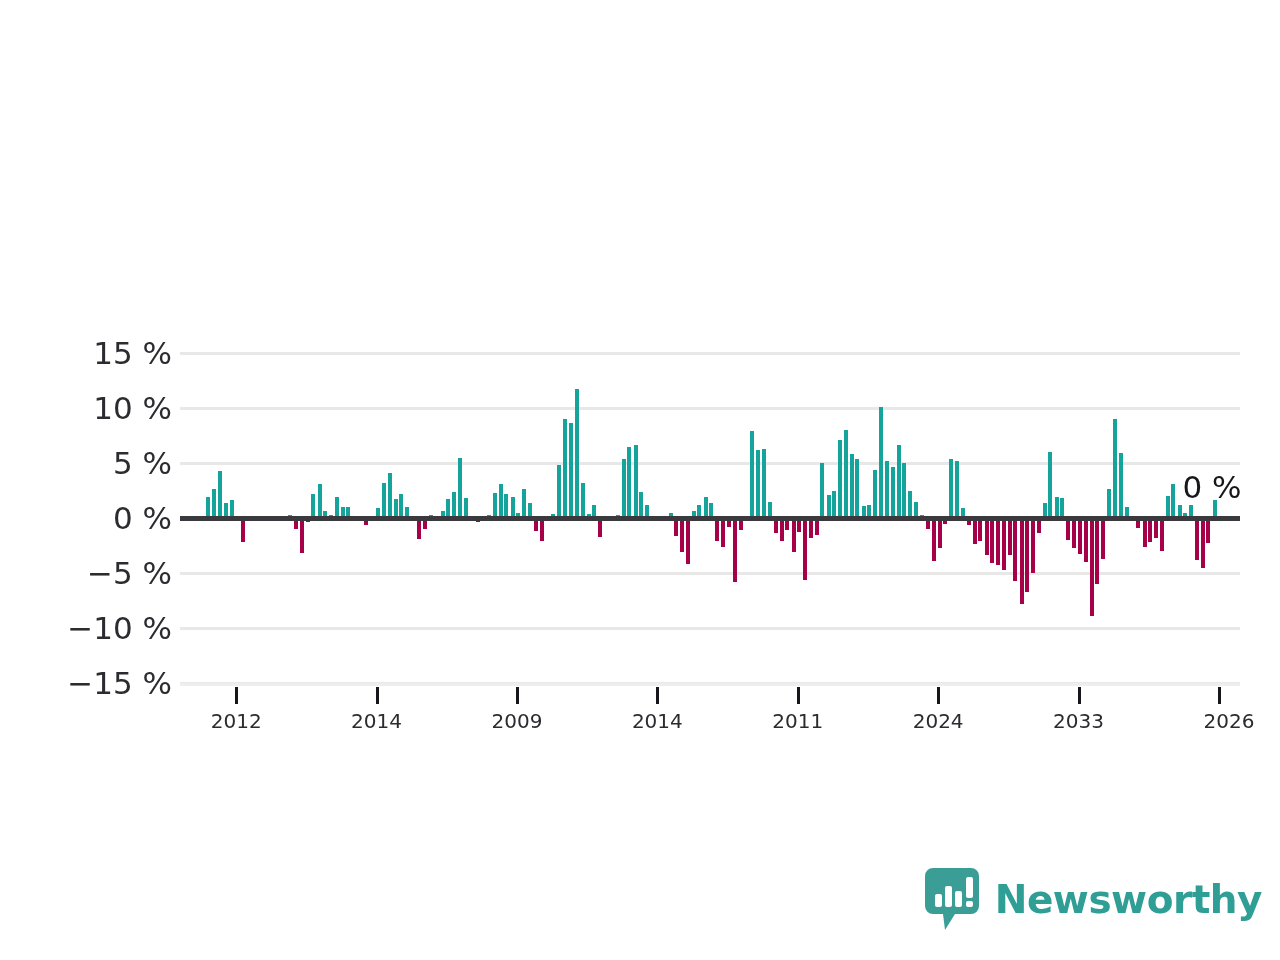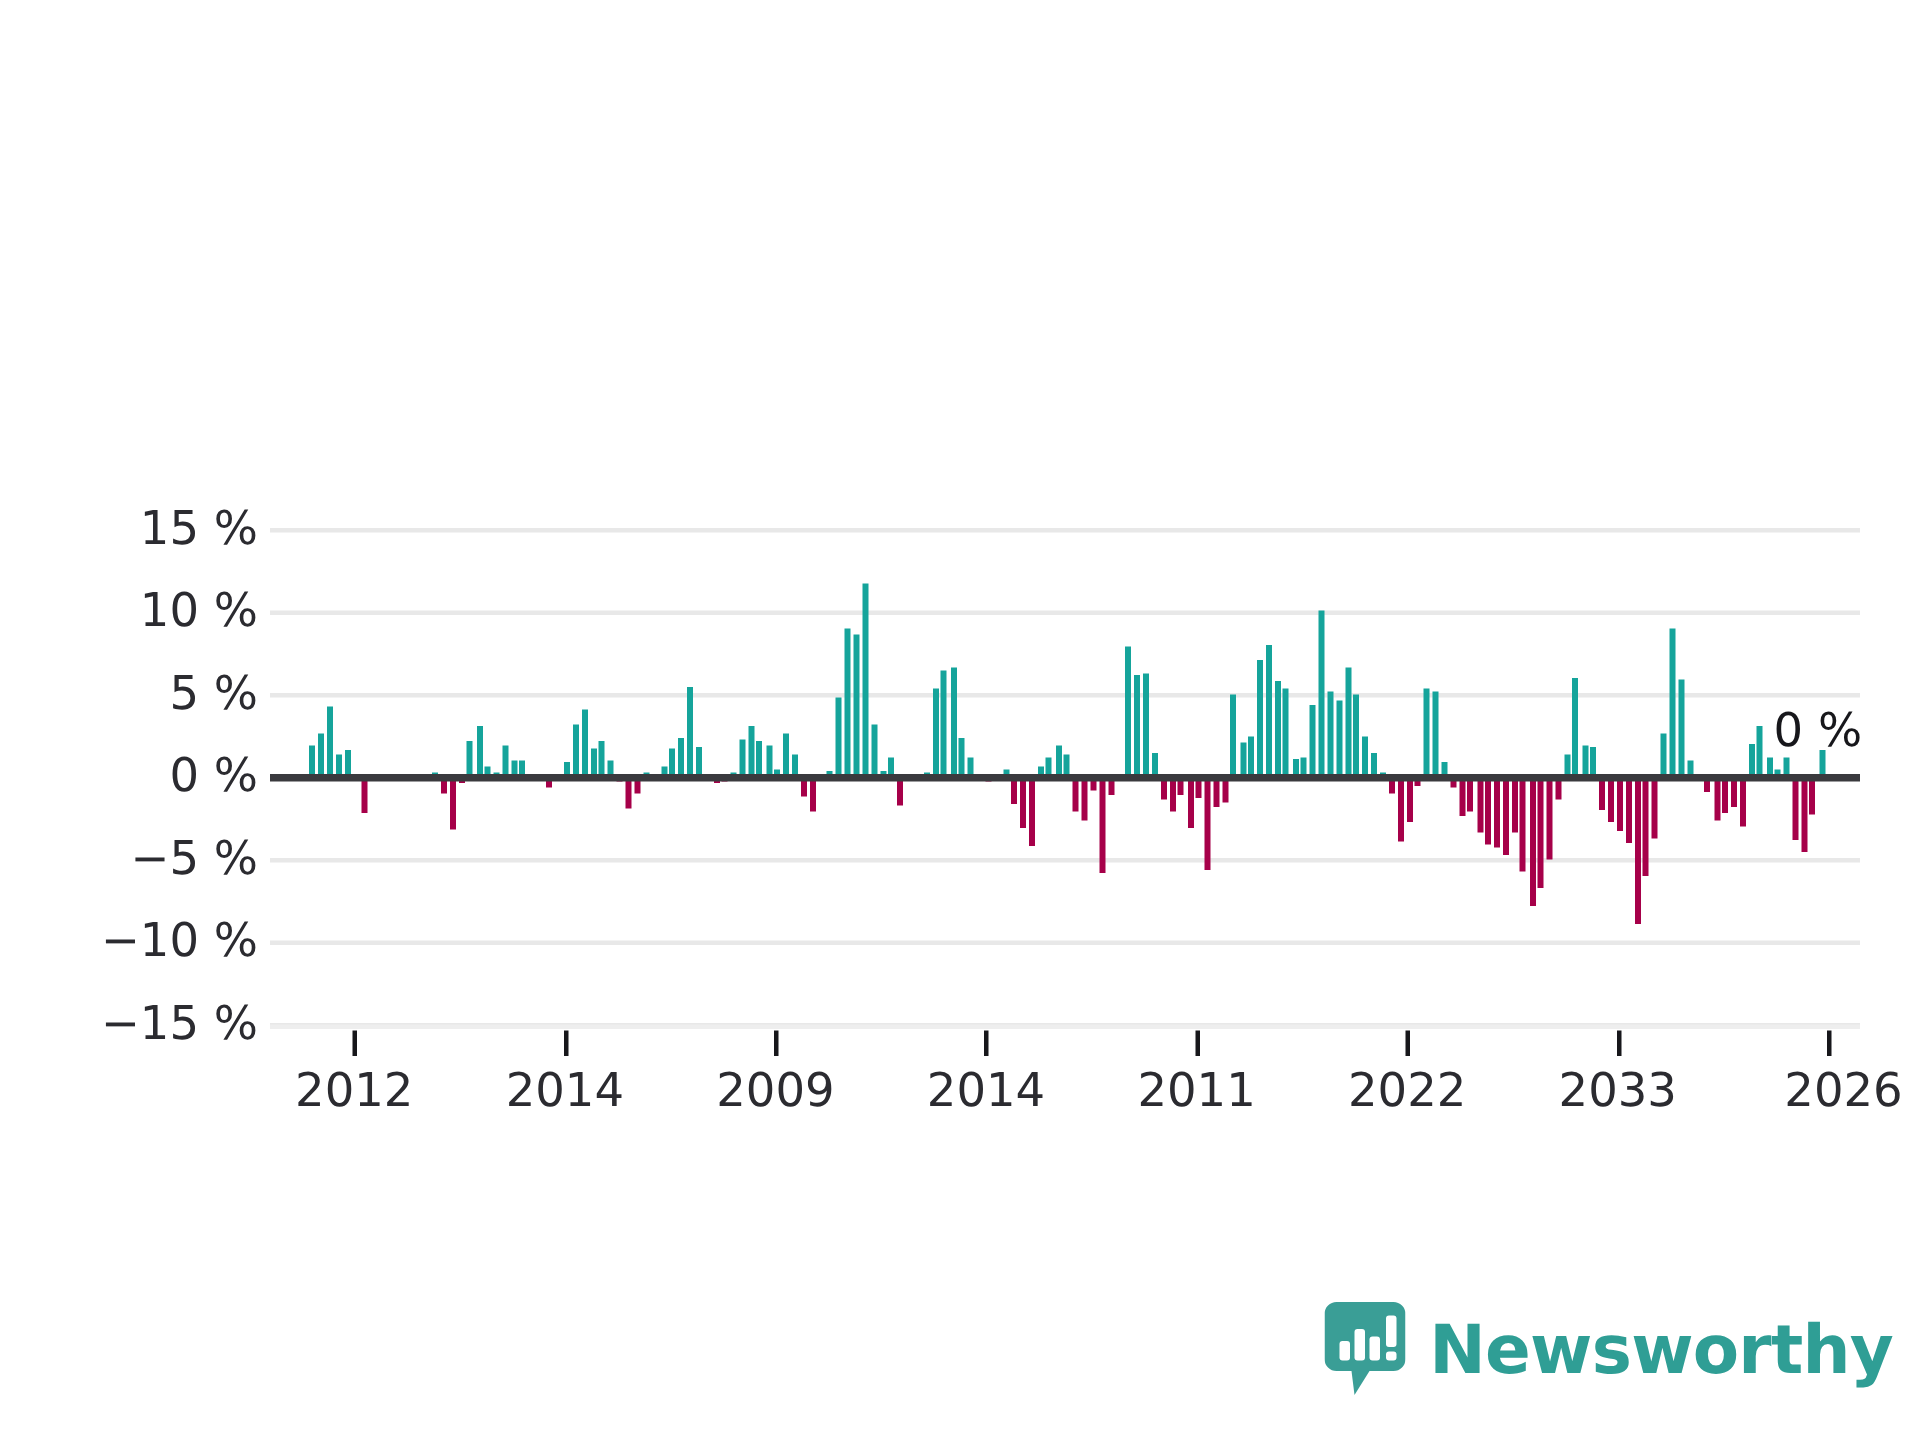--- a/index.html
+++ b/index.html
@@ -117,21 +117,21 @@
   .xtick {
     position: absolute;
     top: 4px;
     width: 3px;
     height: 17px;
     background: #17171b;
   }
   .xticklabel {
     position: absolute;
     top: 26px;
-    font-size: 31px;
+    font-size: 20px;
     color: #2b2b30;
     transform: translateX(-50%);
     white-space: nowrap;
   }
   .annotation {
     position: absolute;
     font-size: 31px;
     color: #17171b;
     white-space: nowrap;
     z-index: 6;
@@ -145,21 +145,21 @@
     display: flex;
     align-items: center;
     gap: 16px;
   }
   .logo-mark {
     width: 54px;
     height: 62px;
     position: relative;
   }
   .logo-text {
-    font-size: 45px;
+    font-size: 39px;
     font-weight: bold;
     color: #2f9e95;
     letter-spacing: -0.5px;
     line-height: 1;
   }
 </style>
 </head>
 <body>
 
 <div class="page">
@@ -372,21 +372,21 @@
           <div class="xticklabel" style="left: 56.1589px;">2012</div>
           <div class="xtick" style="left: 195.556px;"></div>
           <div class="xticklabel" style="left: 196.556px;">2014</div>
           <div class="xtick" style="left: 335.954px;"></div>
           <div class="xticklabel" style="left: 336.954px;">2009</div>
           <div class="xtick" style="left: 476.351px;"></div>
           <div class="xticklabel" style="left: 477.351px;">2014</div>
           <div class="xtick" style="left: 616.748px;"></div>
           <div class="xticklabel" style="left: 617.748px;">2011</div>
           <div class="xtick" style="left: 757.146px;"></div>
-          <div class="xticklabel" style="left: 758.146px;">2022</div>
+          <div class="xticklabel" style="left: 758.146px;">2024</div>
           <div class="xtick" style="left: 897.543px;"></div>
           <div class="xticklabel" style="left: 898.543px;">2033</div>
           <div class="xtick" style="left: 1037.94px;"></div>
           <div class="xticklabel" style="left: 1049px;">2026</div>
         </div>
     </div>
   </div>
 
   <div class="logo">
     <div class="logo-mark">

